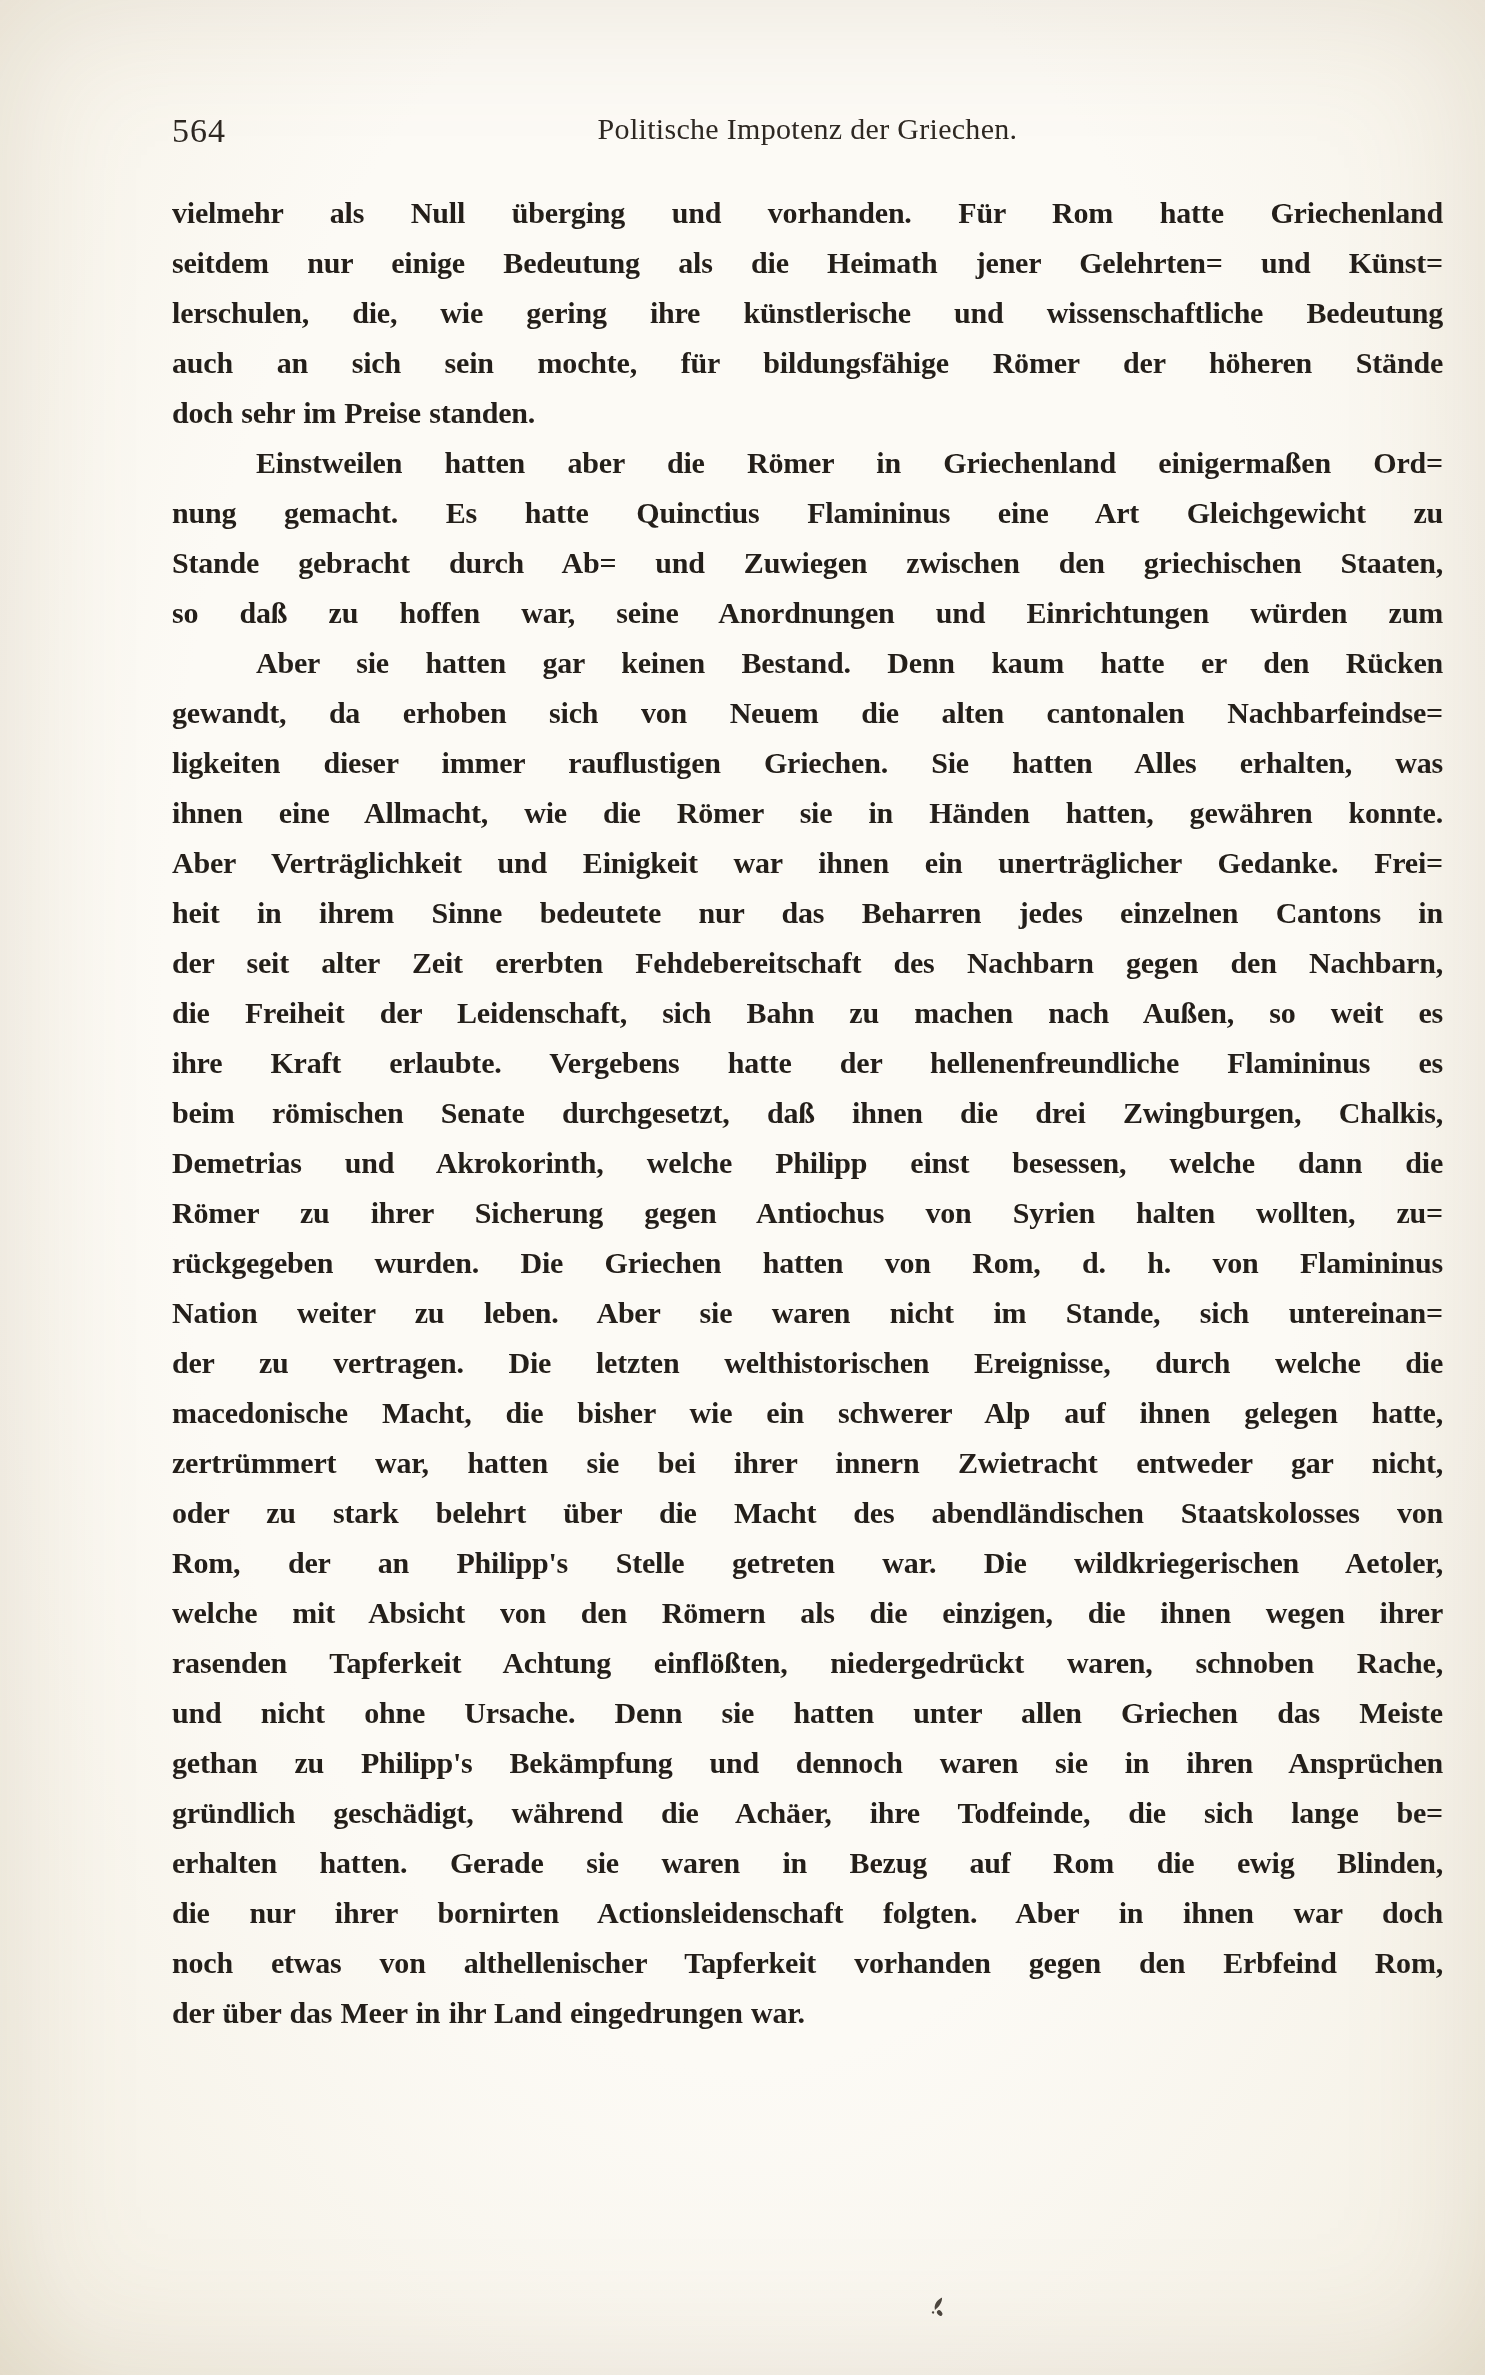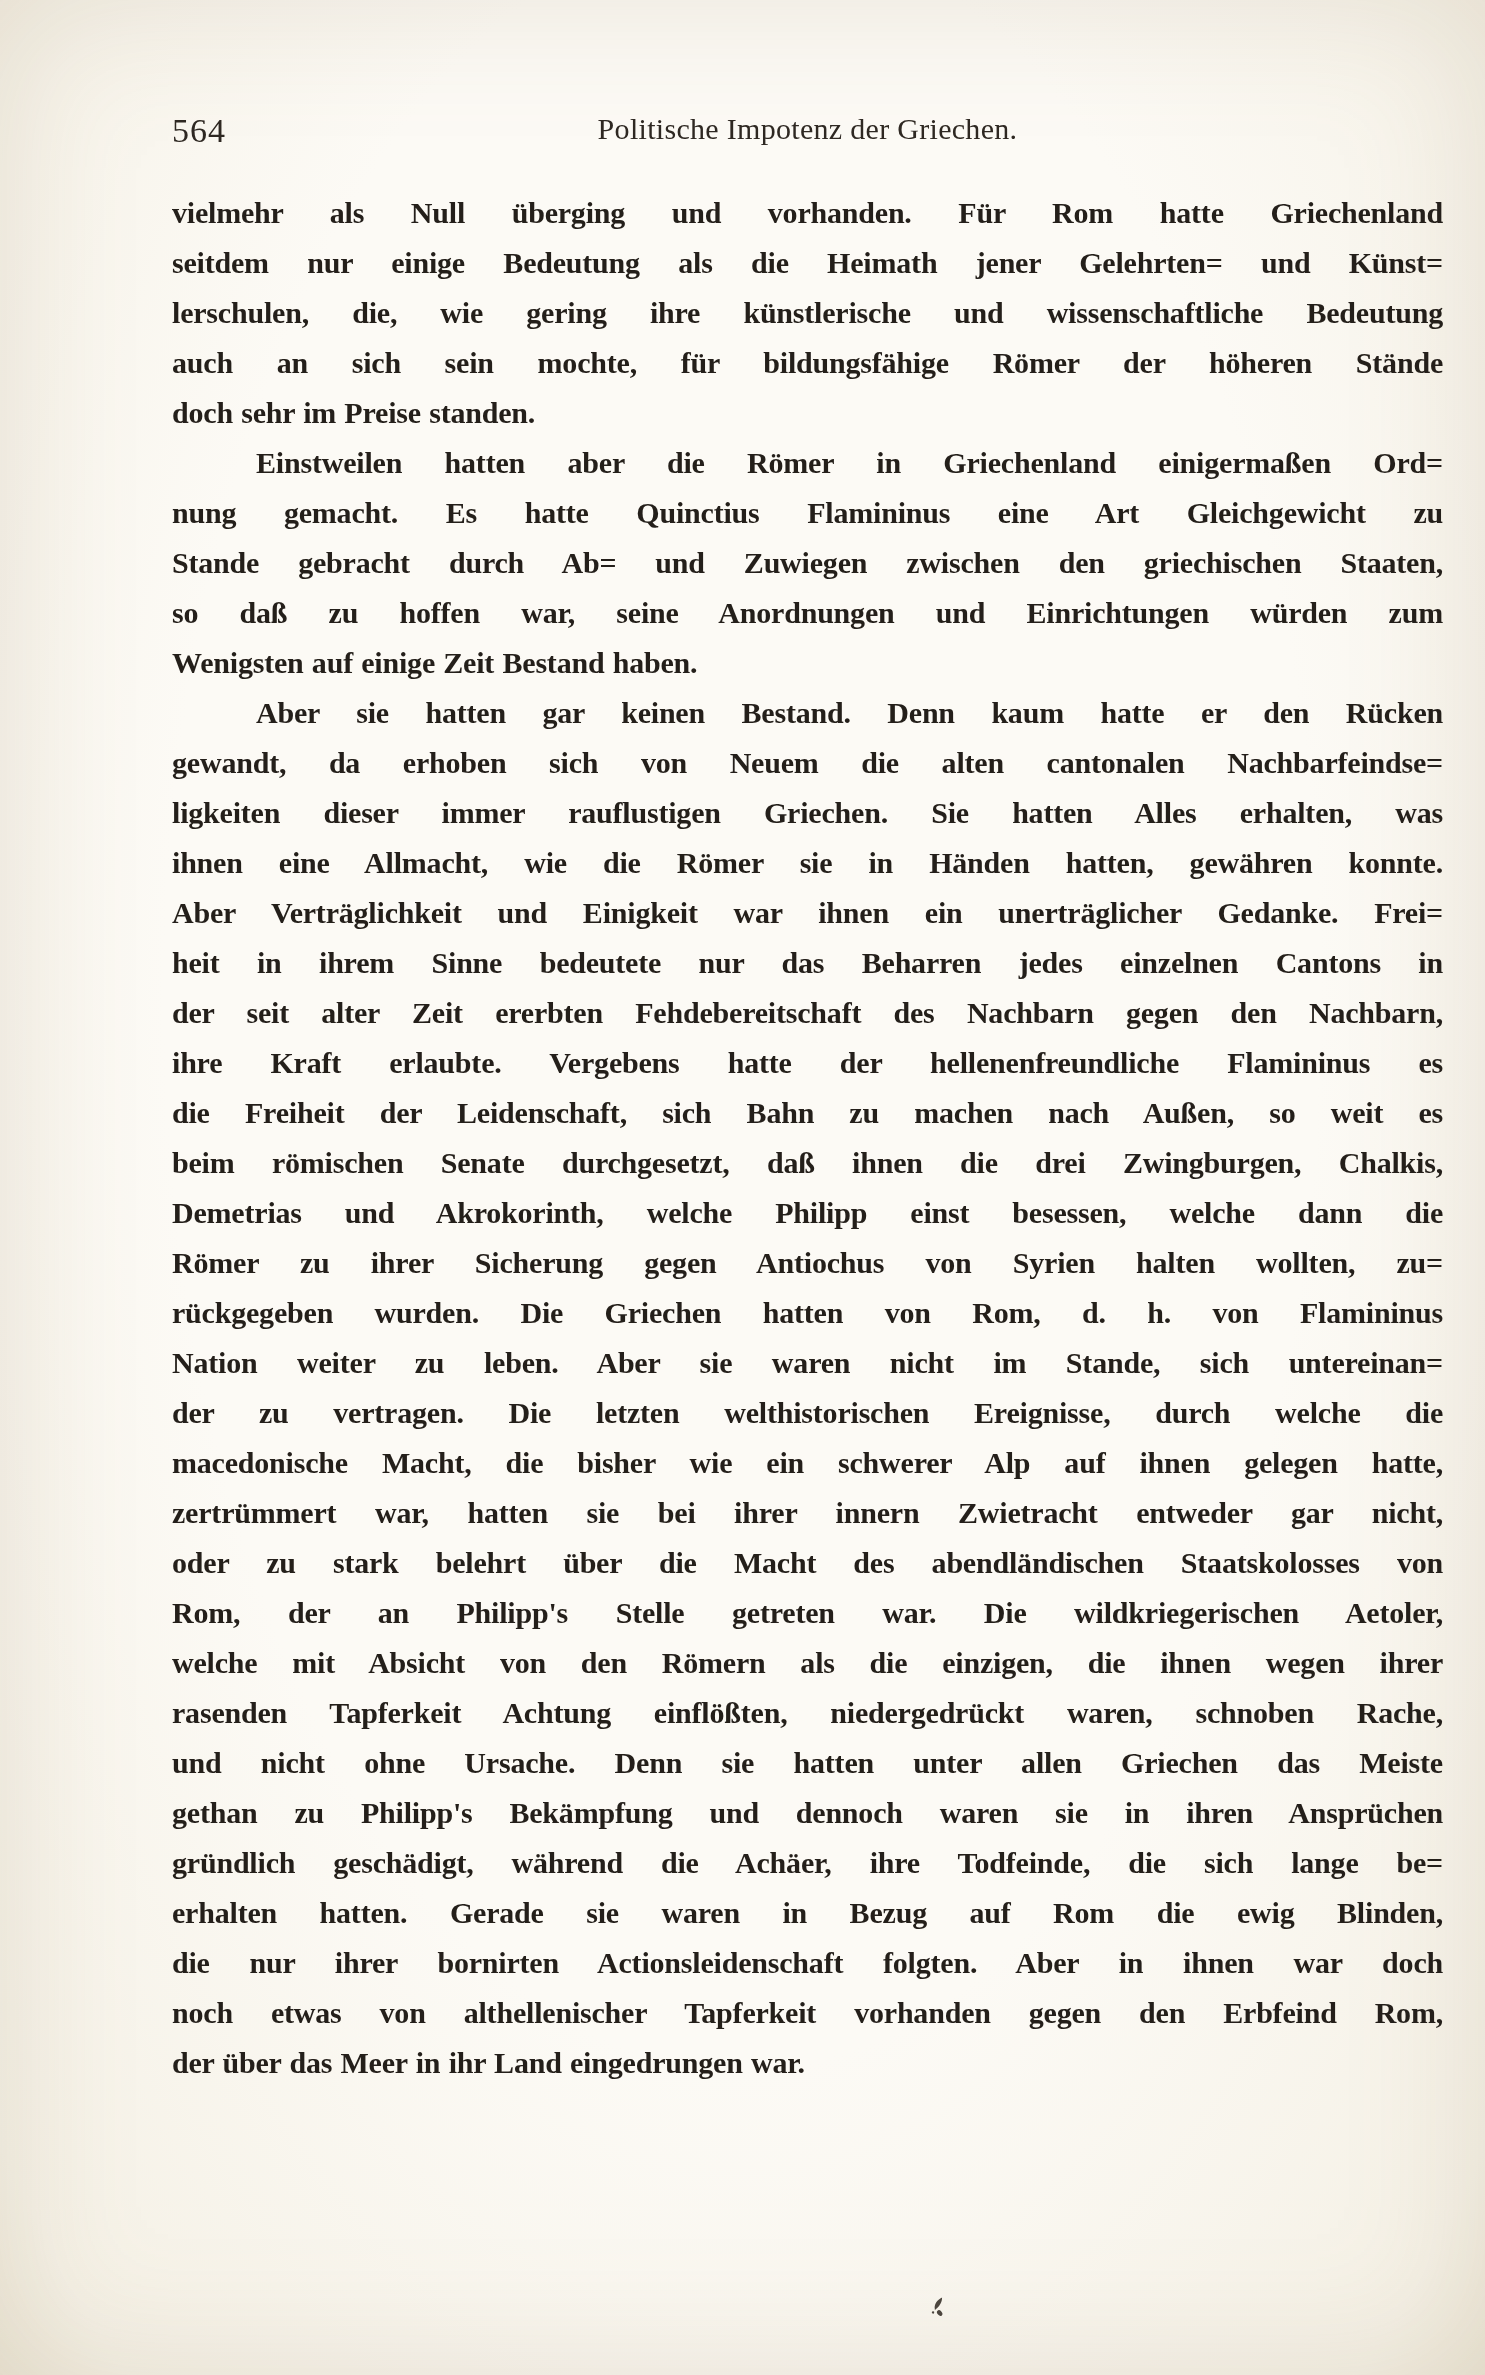--- a/index.html
+++ b/index.html
@@ -99,33 +99,32 @@
       <div class="line">lerschulen, die, wie gering ihre künstlerische und wissenschaftliche Bedeutung</div>
       <div class="line">auch an sich sein mochte, für bildungsfähige Römer der höheren Stände</div>
       <div class="line lastline">doch sehr im Preise standen.</div>
     </div>
 
     <div class="para">
       <div class="line indent">Einstweilen hatten aber die Römer in Griechenland einigermaßen Ord=</div>
       <div class="line">nung gemacht.  Es hatte Quinctius Flamininus eine Art Gleichgewicht zu</div>
       <div class="line">Stande gebracht durch Ab= und Zuwiegen zwischen den griechischen Staaten,</div>
       <div class="line">so daß zu hoffen war, seine Anordnungen und Einrichtungen würden zum</div>
-      <div class="line lastline">Wenigsten auf einige Zeit Bestand haben.</div>
     </div>
 
     <div class="para">
       <div class="line indent">Aber sie hatten gar keinen Bestand.  Denn kaum hatte er den Rücken</div>
       <div class="line">gewandt, da erhoben sich von Neuem die alten cantonalen Nachbarfeindse=</div>
       <div class="line">ligkeiten dieser immer rauflustigen Griechen.  Sie hatten Alles erhalten, was</div>
       <div class="line">ihnen eine Allmacht, wie die Römer sie in Händen hatten, gewähren konnte.</div>
       <div class="line">Aber Verträglichkeit und Einigkeit war ihnen ein unerträglicher Gedanke.  Frei=</div>
       <div class="line">heit in ihrem Sinne bedeutete nur das Beharren jedes einzelnen Cantons in</div>
       <div class="line">der seit alter Zeit ererbten Fehdebereitschaft des Nachbarn gegen den Nachbarn,</div>
+      <div class="line">die Freiheit der Leidenschaft, sich Bahn zu machen nach Außen, so weit es</div>
       <div class="line">ihre Kraft erlaubte.  Vergebens hatte der hellenenfreundliche Flamininus es</div>
-      <div class="line">die Freiheit der Leidenschaft, sich Bahn zu machen nach Außen, so weit es</div>
       <div class="line">beim römischen Senate durchgesetzt, daß ihnen die drei Zwingburgen, Chalkis,</div>
       <div class="line">Demetrias und Akrokorinth, welche Philipp einst besessen, welche dann die</div>
       <div class="line">Römer zu ihrer Sicherung gegen Antiochus von Syrien halten wollten, zu=</div>
       <div class="line">rückgegeben wurden.  Die Griechen hatten von Rom, d. h. von Flamininus</div>
       <div class="line">Nation weiter zu leben.  Aber sie waren nicht im Stande, sich untereinan=</div>
       <div class="line">der zu vertragen.  Die letzten welthistorischen Ereignisse, durch welche die</div>
       <div class="line">macedonische Macht, die bisher wie ein schwerer Alp auf ihnen gelegen hatte,</div>
       <div class="line">zertrümmert war, hatten sie bei ihrer innern Zwietracht entweder gar nicht,</div>
       <div class="line">oder zu stark belehrt über die Macht des abendländischen Staatskolosses von</div>
       <div class="line">Rom, der an Philipp's Stelle getreten war.  Die wildkriegerischen Aetoler,</div>

